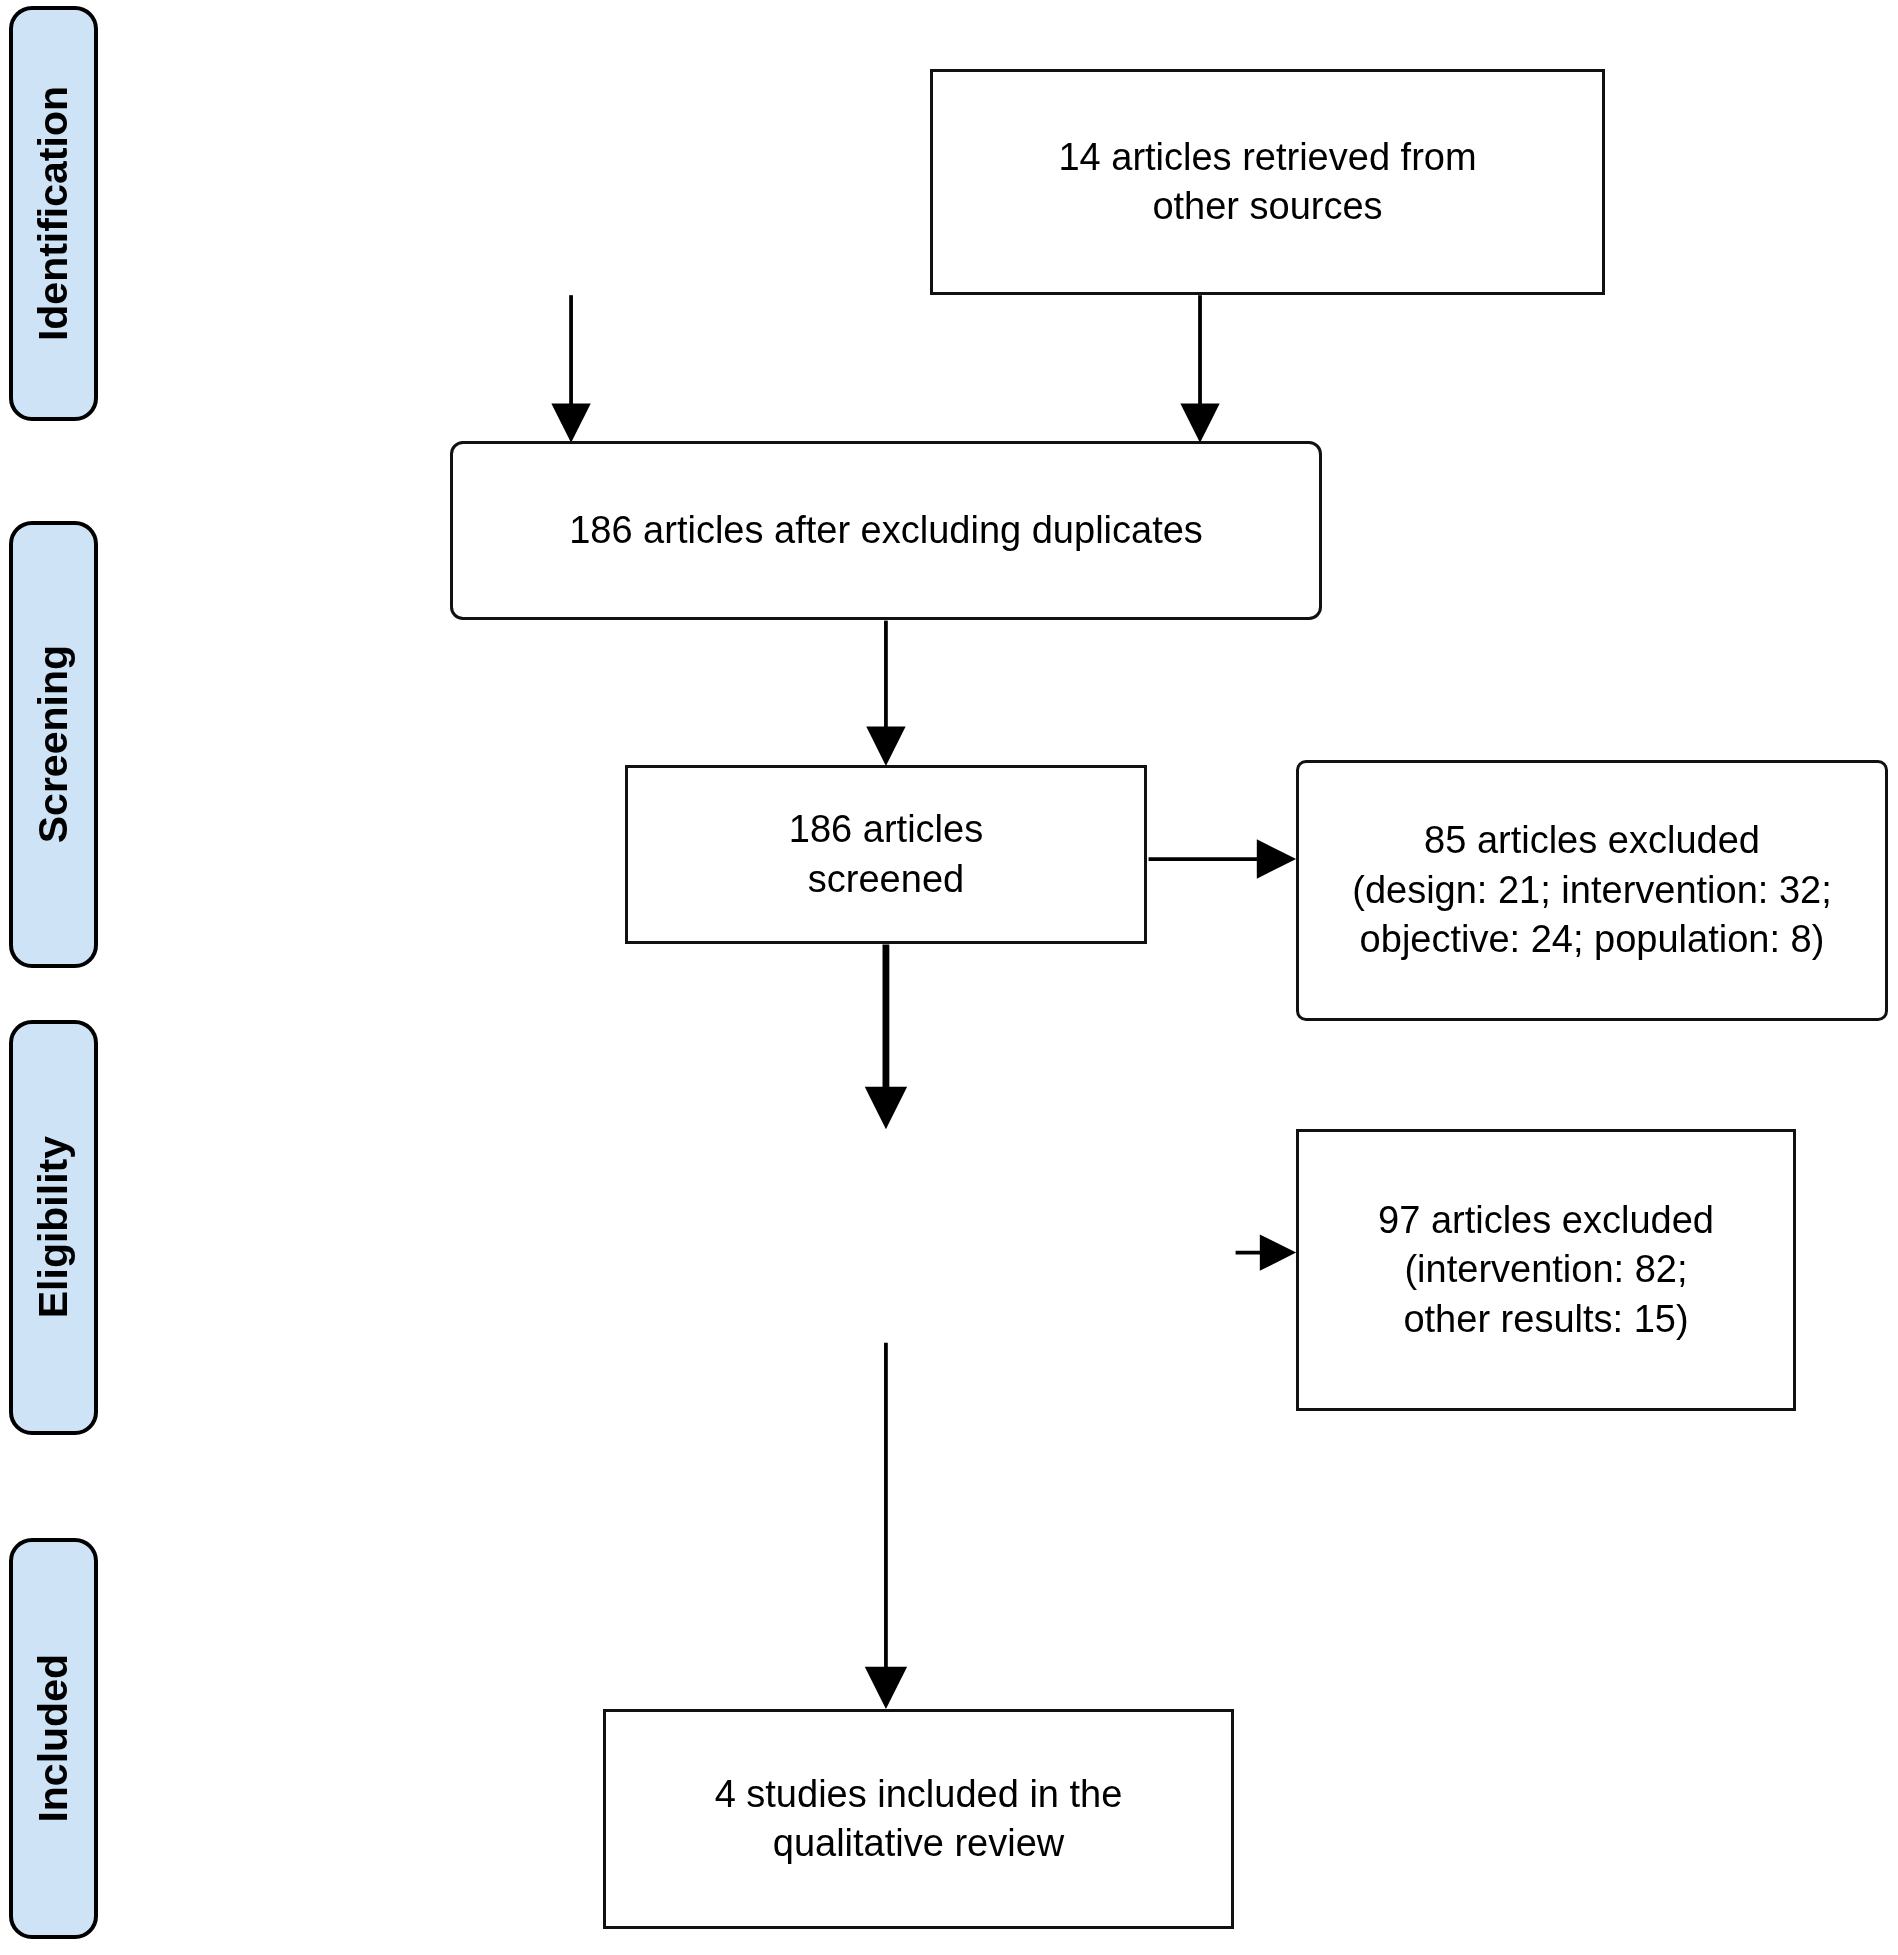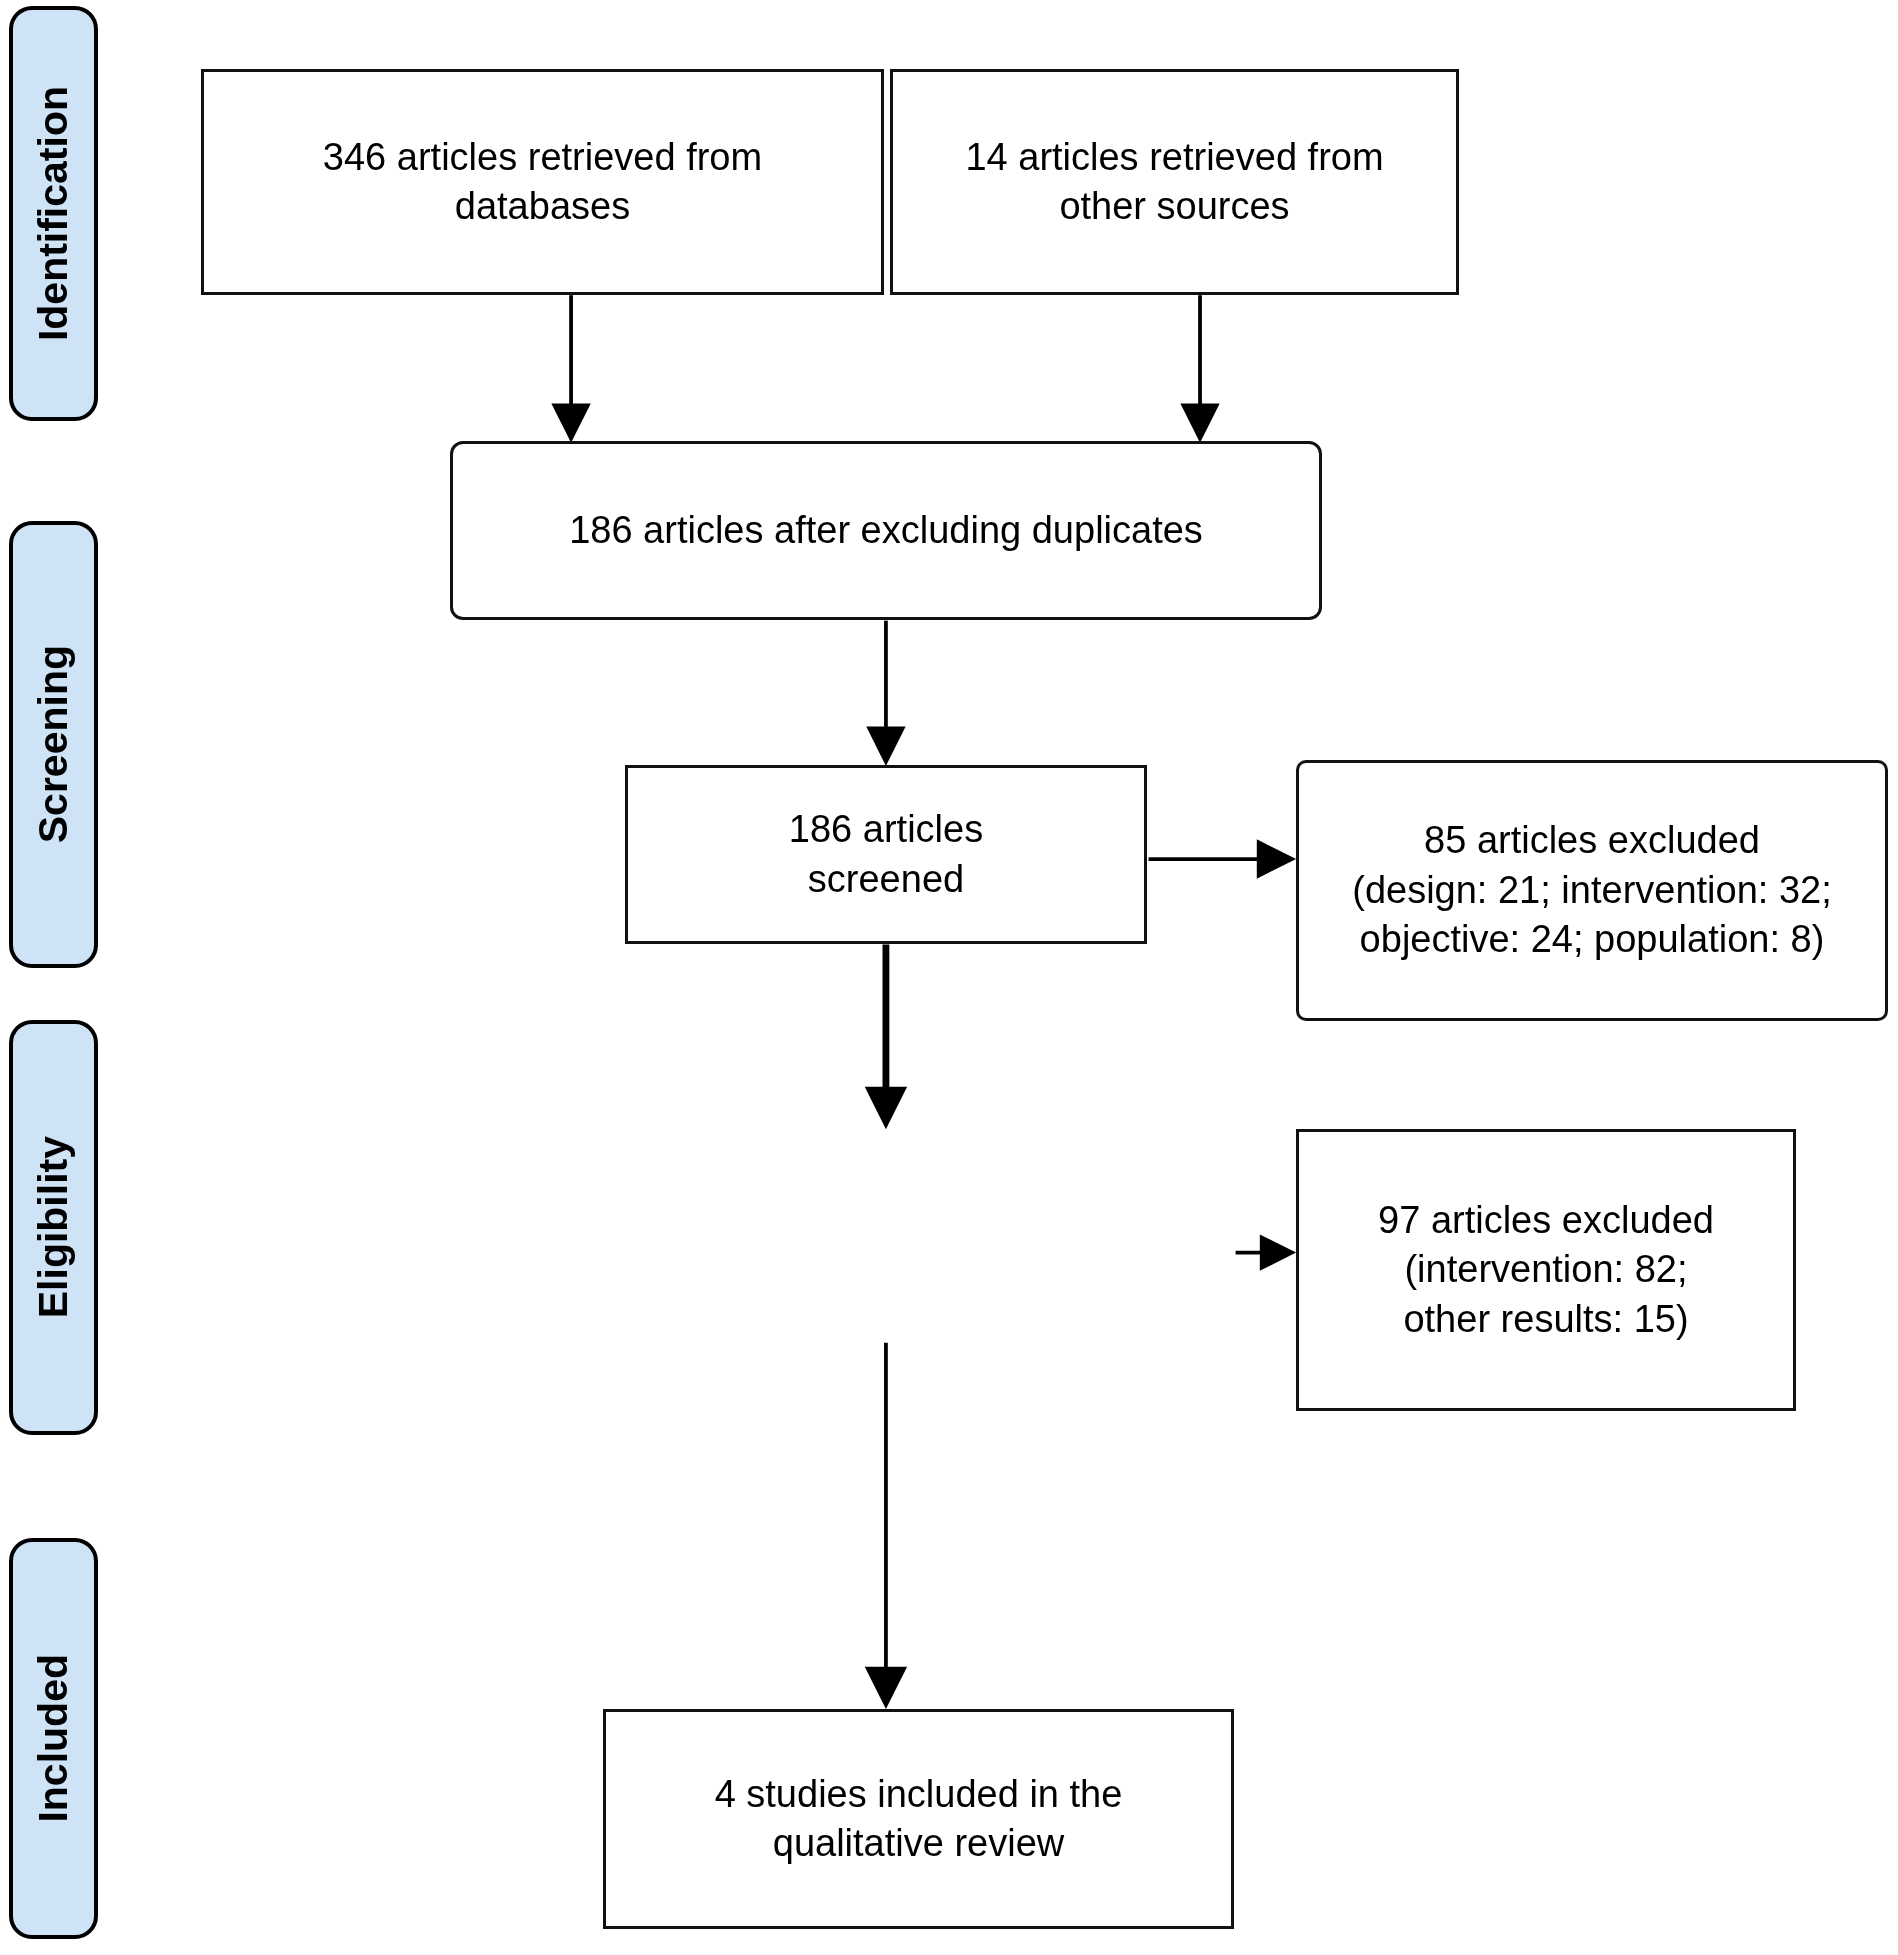--- a/index.html
+++ b/index.html
@@ -112,26 +112,22 @@
     <line class="conn-thick" x1="1170" y1="1248" x2="1170" y2="1452"></line>
     <polygon class="arrow-head" points="1170,1492 1142,1436 1198,1436"></polygon>
 
     <line class="conn-thin" x1="1632" y1="1655" x2="1678" y2="1655"></line>
     <polygon class="arrow-head" points="1712,1655 1664,1631 1664,1679"></polygon>
 
     <line class="conn-thin" x1="1170" y1="1774" x2="1170" y2="2220"></line>
     <polygon class="arrow-head" points="1170,2258 1142,2202 1198,2202"></polygon>
   </svg>
 
-  <div class="flow-box" style="left:201px; top:69px; width:683px; height:226px;">
-    <span class="box-text">346 articles retrieved from
-databases</span>
-  </div>
 
-  <div class="flow-box" style="left:890px; top:69px; width:569px; height:226px;">
+  <div class="flow-box" style="left:930px; top:69px; width:675px; height:226px;">
     <span class="box-text">14 articles retrieved from
 other sources</span>
   </div>
 
   <div class="flow-box" style="left:450px; top:441px; width:872px; height:179px;border-radius:13px;">
     <span class="box-text">186 articles after excluding duplicates</span>
   </div>
 
   <div class="flow-box" style="left:625px; top:765px; width:522px; height:179px;">
     <span class="box-text">186 articles

